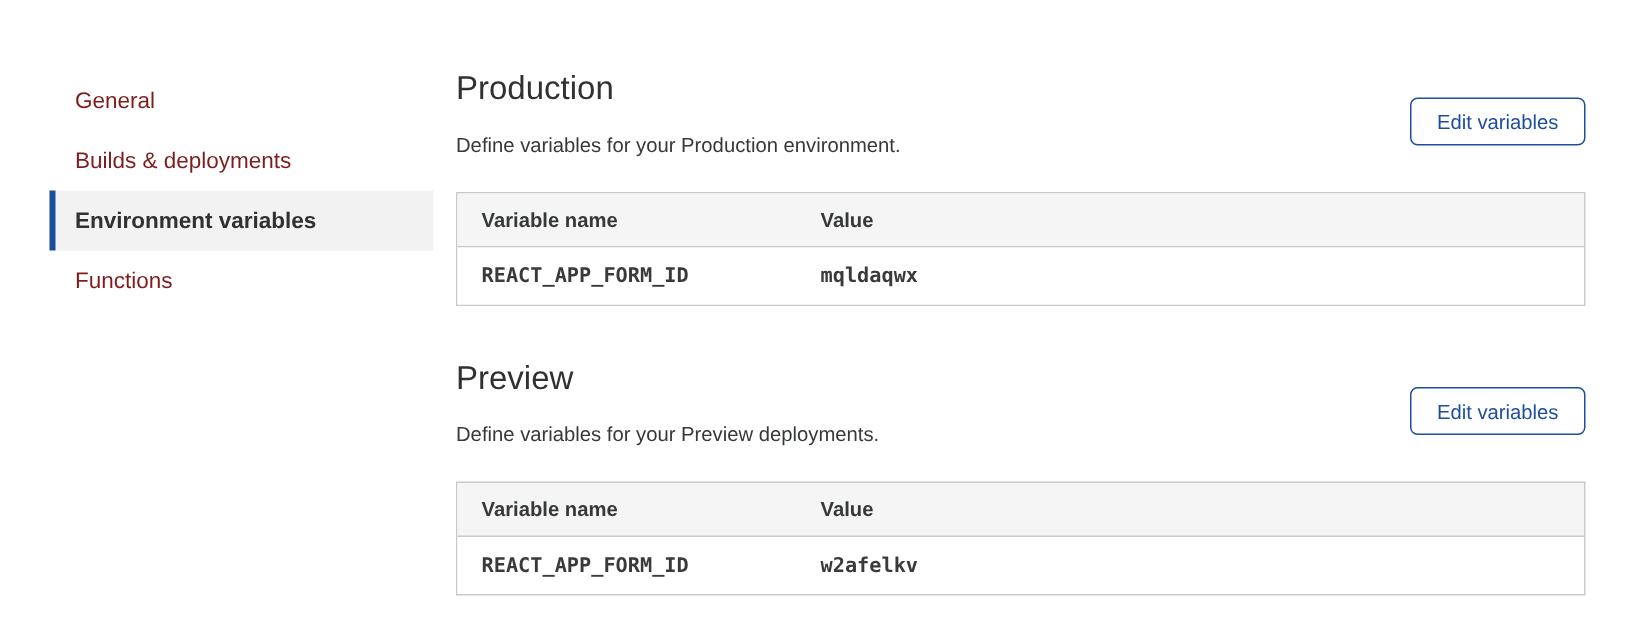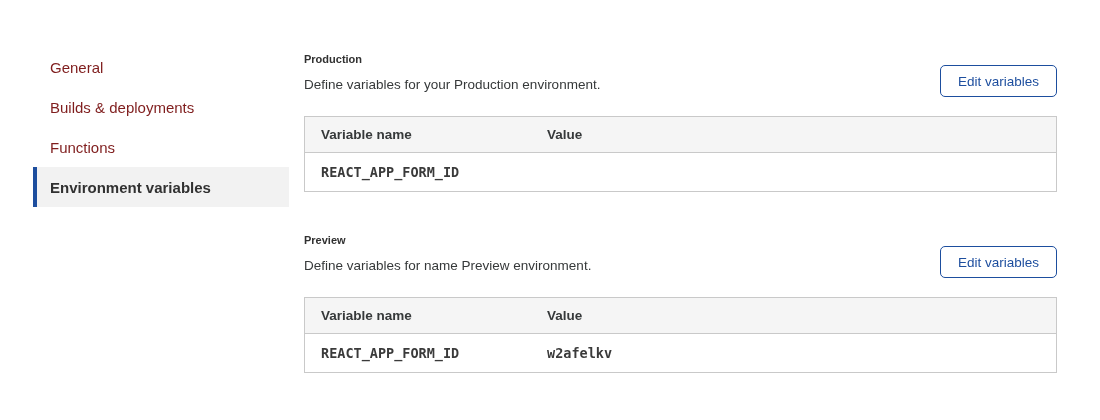--- a/index.html
+++ b/index.html
@@ -25,25 +25,25 @@
     border-left-color: #1d4e9e;
     font-weight: 600;
     color: #313131;
   }
 
   
   .main { position: absolute; left: 304px; top: 50px; width: 753px; }
   .section { position: relative; }
   .section + .section { margin-top: 39px; }
   .section-title {
-    font-size: 11px; line-height: 18px;
-    font-weight: 700; color: #313131;
+    font-size: 22px; line-height: 18px;
+    font-weight: 400; color: #313131;
   }
   .section-desc {
-    margin-top: 9px;
+    margin-top: 21px;
     font-size: 13.5px; line-height: 15px;
     color: #36393a;
   }
   .edit-btn {
     position: absolute; top: 15px; right: 0;
     height: 32px; padding: 0 17px;
     background: #ffffff;
     border: 1px solid #1d4e9e;
     border-radius: 5px;
     color: #1d4e9e;
@@ -74,48 +74,49 @@
 </head>
 <body>
 
 <nav class="sidebar">
   <div class="nav-item">
     <span>General</span>
   </div>
   <div class="nav-item">
     <span>Builds &amp; deployments</span>
   </div>
+  <div class="nav-item active">
+    <span>Environment variables</span>
+  </div>
   <div class="nav-item">
     <span>Functions</span>
-  </div>
-  <div class="nav-item active">
-    <span>Environment variables</span>
   </div>
 </nav>
 
 <main class="main">
 
   <section class="section">
     <h2 class="section-title">Production</h2>
     <p class="section-desc">Define variables for your Production environment.</p>
     <button class="edit-btn">Edit variables</button>
     <div class="env-table">
       <div class="t-header">
         <div class="c-name">Variable name</div>
         <div class="c-value">Value</div>
       </div>
       <div class="t-row">
         <div class="c-name">REACT_APP_FORM_ID</div>
+        <div class="c-value">mqldaqwx</div>
       </div>
     </div>
   </section>
 
   <section class="section">
     <h2 class="section-title">Preview</h2>
-    <p class="section-desc">Define variables for name Preview environment.</p>
+    <p class="section-desc">Define variables for your Preview deployments.</p>
     <button class="edit-btn">Edit variables</button>
     <div class="env-table">
       <div class="t-header">
         <div class="c-name">Variable name</div>
         <div class="c-value">Value</div>
       </div>
       <div class="t-row">
         <div class="c-name">REACT_APP_FORM_ID</div>
         <div class="c-value">w2afelkv</div>
       </div>

